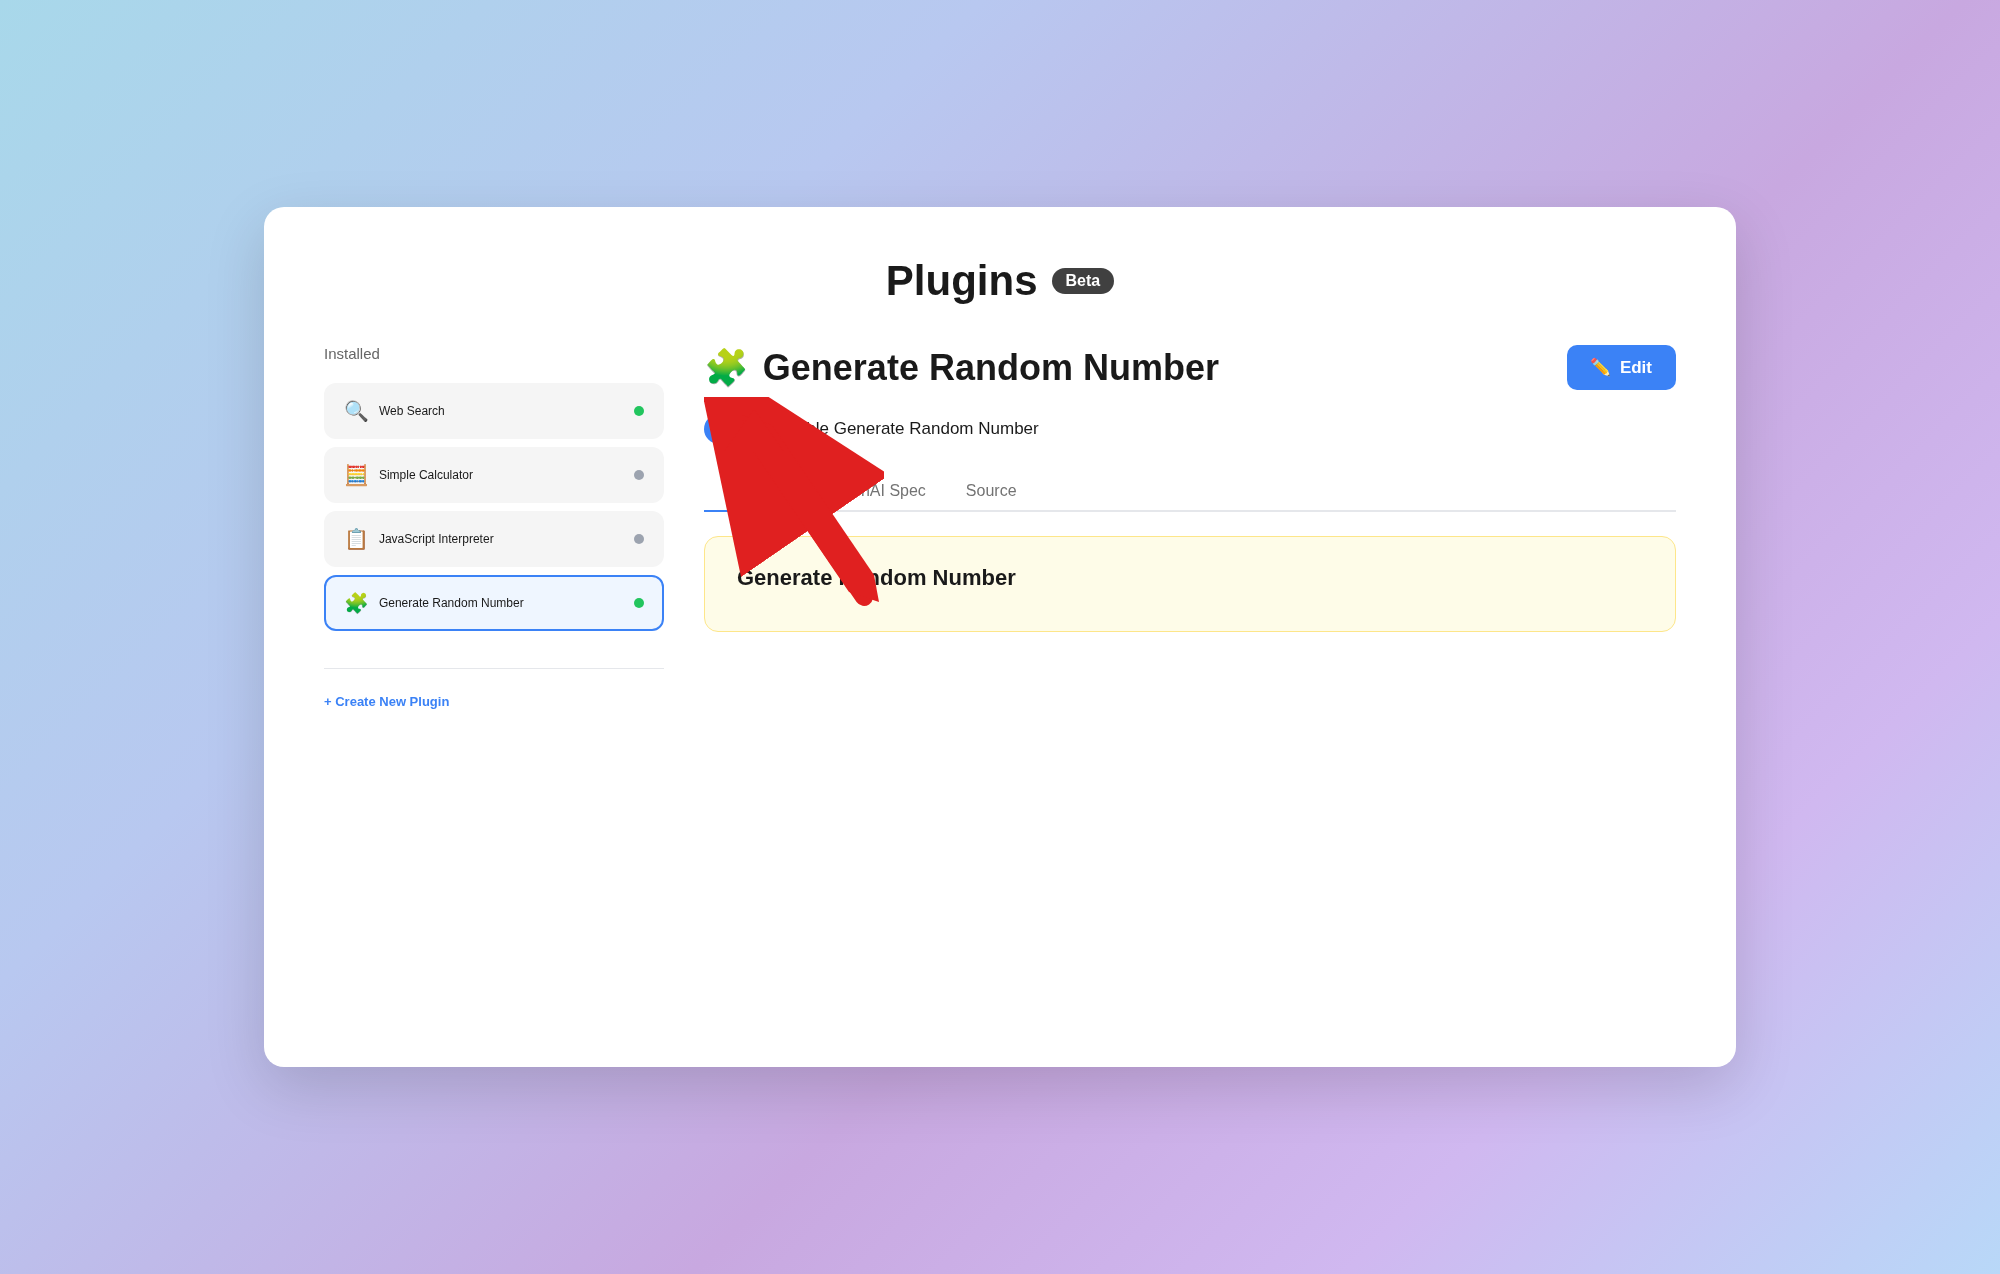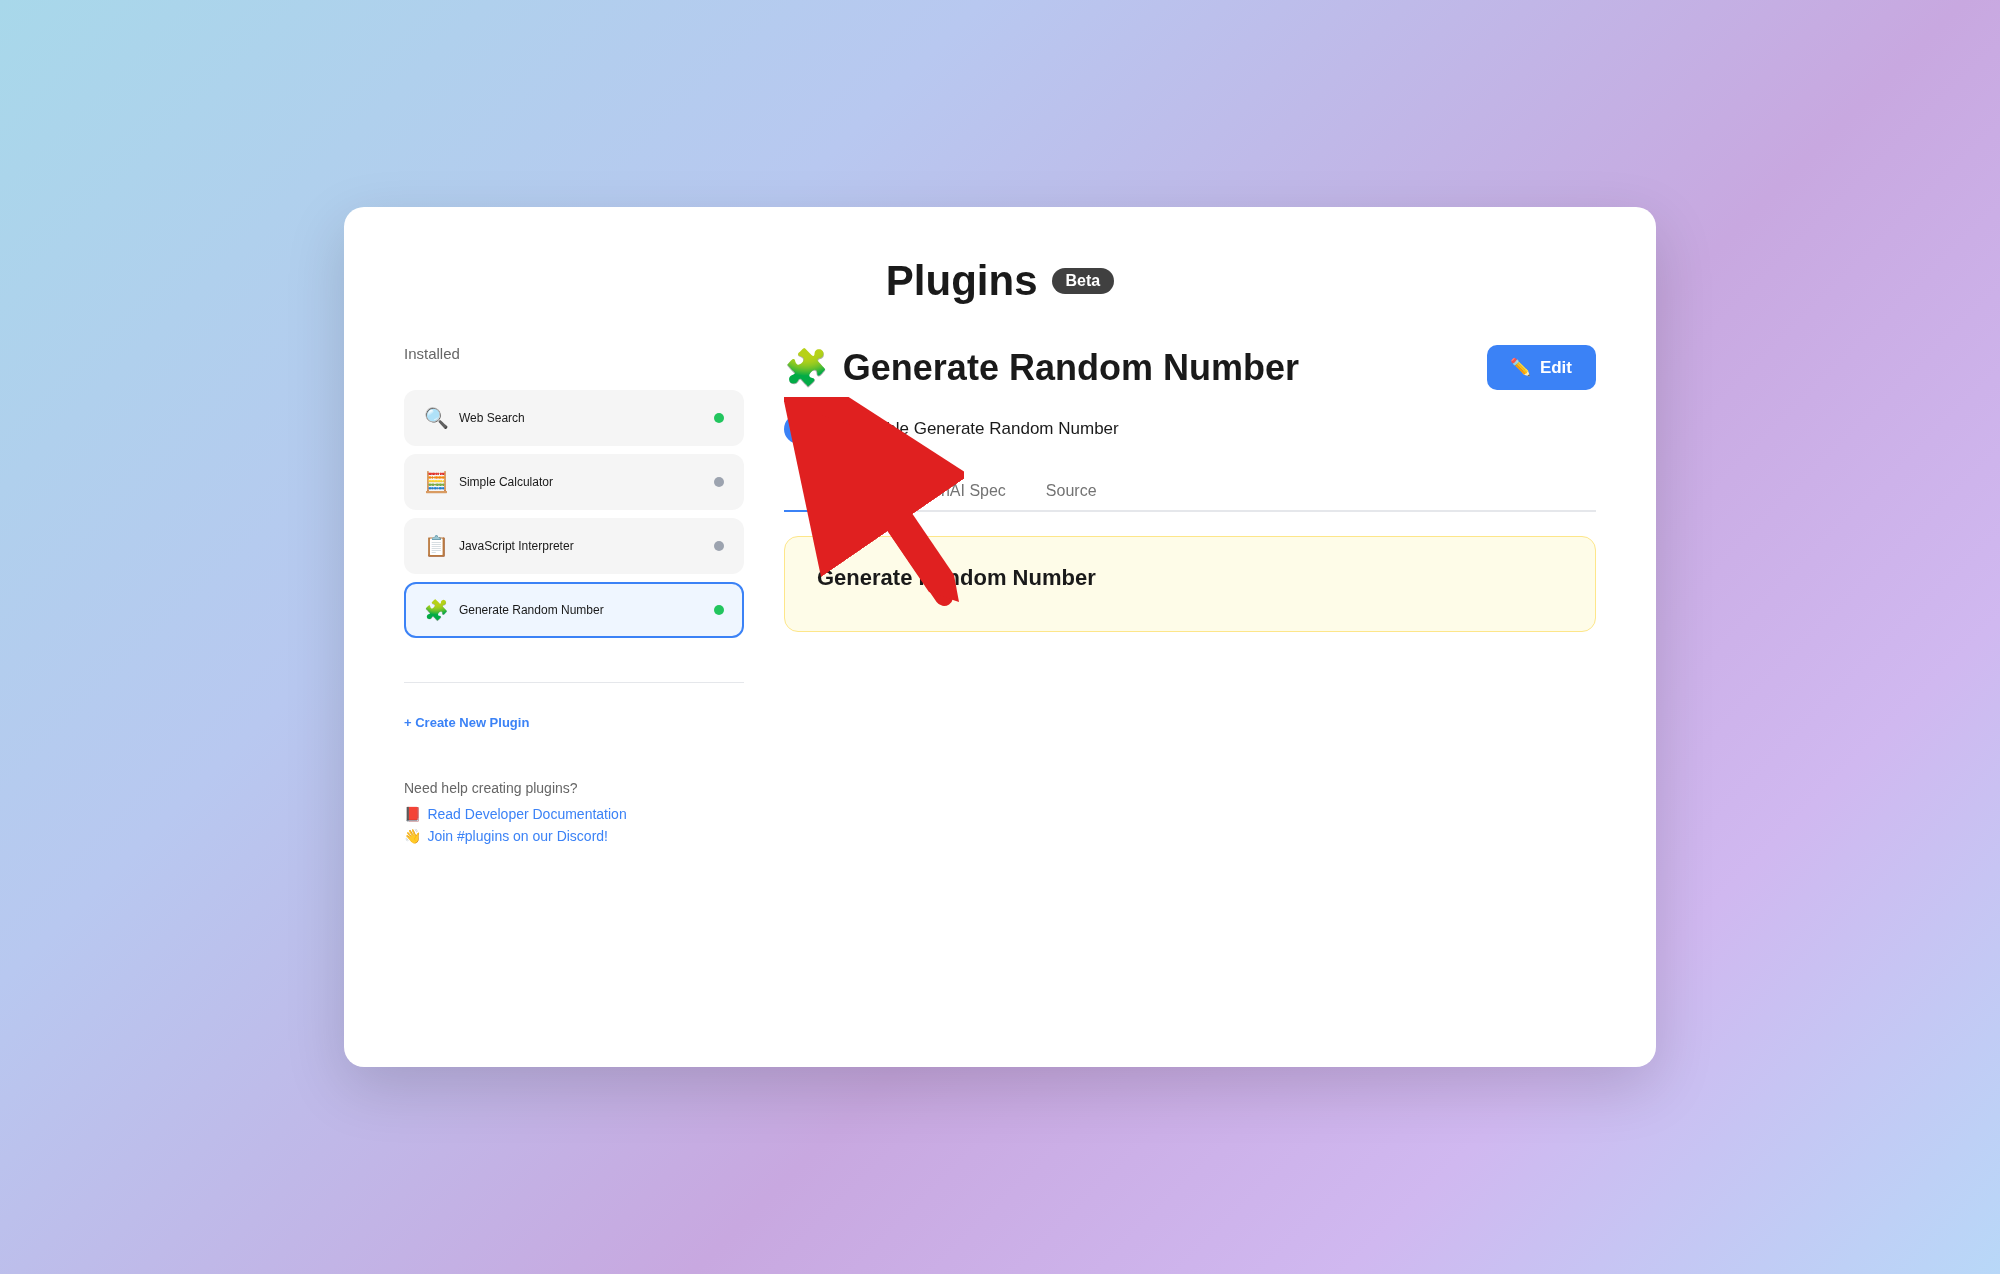--- a/index.html
+++ b/index.html
@@ -10,21 +10,21 @@
       background: linear-gradient(135deg, #a8d8ea 0%, #b8c8f0 30%, #c8a8e0 60%, #d0b8f0 80%, #b8d8f8 100%);
       display: flex;
       align-items: center;
       justify-content: center;
       font-family: -apple-system, BlinkMacSystemFont, 'Segoe UI', Helvetica, Arial, sans-serif;
     }
 
     .window {
       background: #ffffff;
       border-radius: 20px;
-      width: 1312px;
+      width: 1472px;
       min-height: 860px;
       padding: 50px 60px 60px 60px;
       box-shadow: 0 20px 60px rgba(0,0,0,0.15);
       display: flex;
       flex-direction: column;
       position: relative;
       justify-content: center;
     }
 
     .page-header {
@@ -56,21 +56,21 @@
       gap: 40px;
       flex: 1;
     }
 
     
     .sidebar {
       width: 340px;
       flex-shrink: 0;
       display: flex;
       flex-direction: column;
-      gap: 16px;
+      gap: 9px;
     }
 
     .sidebar-section-label {
       font-size: 15px;
       font-weight: 500;
       color: #666;
       margin-bottom: 12px;
     }
 
     .plugin-list {
@@ -355,31 +355,20 @@
           </div>
           <span class="status-dot active"></span>
         </div>
 
       </div>
 
       <div class="sidebar-divider"></div>
 
       <button class="create-plugin-btn">+ Create New Plugin</button>
 
-      <div class="help-section">
-        <div class="help-text">Need help creating plugins?</div>
-        <a class="help-link">
-          <span>📕</span>
-          <span>Read Developer Documentation</span>
-        </a>
-        <a class="help-link">
-          <span>👋</span>
-          <span>Join #plugins on our Discord!</span>
-        </a>
-      </div>
     </div>
 
     <div class="main-panel">
 
       <div class="plugin-header">
         <div class="plugin-title-area">
           <span class="plugin-title-icon">🧩</span>
           <span class="plugin-title-text">Generate Random Number</span>
         </div>
         <button class="edit-btn">

